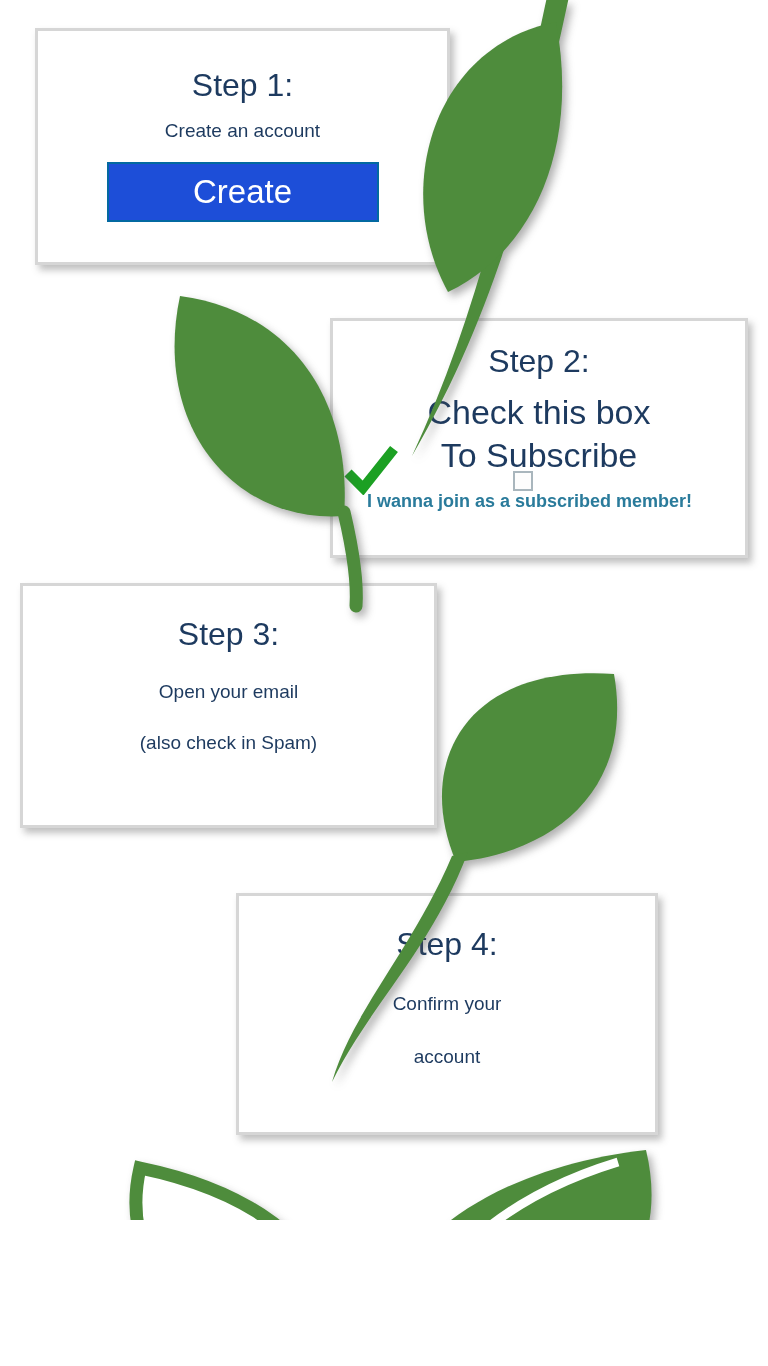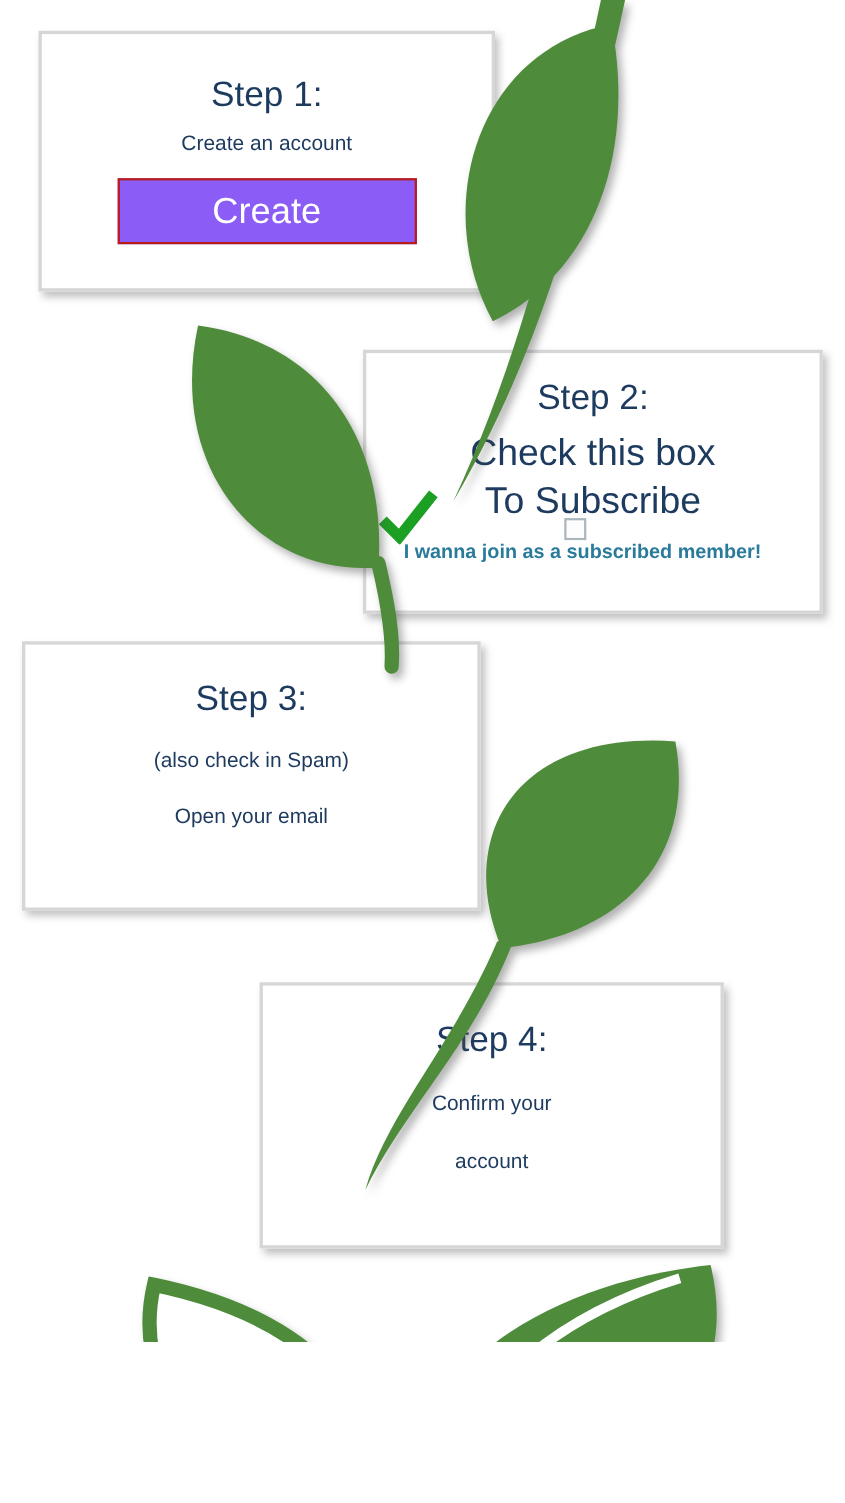--- a/index.html
+++ b/index.html
@@ -14,21 +14,21 @@
     z-index:1;color:#1d3a5f;text-align:center;
   }
   .card .title{font-size:32px;line-height:1;}
   .card .line{font-size:19px;line-height:1.1;}
 
   
   .card1{left:35px;top:28px;width:415px;height:237px;padding-top:38px;}
   .card1 .title{margin:0 0 20px;}
   .card1 .line{margin:0 0 20px;}
   .create-btn{
-    width:272px;height:60px;background:#8b5cf6;border:2px solid #b91c1c;
+    width:272px;height:60px;background:#1d4ed8;border:2px solid #0369a1;
     color:#ffffff;font-size:33px;font-family:inherit;cursor:pointer;line-height:1;
   }
 
   
   .card2{left:330px;top:318px;width:418px;height:240px;padding-top:24px;}
   .card2 .title{margin:0 0 17px;}
   .card2 .line{font-size:34px;margin:0 0 6px;}
   .subscribe-row{position:absolute;left:20px;top:150px;display:flex;align-items:center;flex-direction:column;}
   .checkbox{
     width:20px;height:20px;border:2px solid #a9b6bd;background:#fdfdfd;
@@ -85,22 +85,22 @@
       <span class="checkbox"></span>
       <svg class="checkmark" viewBox="0 0 56 52" aria-hidden="true">
         <path d="M5,30 L20,45 L51,6" fill="none" stroke="#1ca023" stroke-width="10"></path>
       </svg>
       <span class="subscribe-label">I wanna join as a subscribed member!</span>
     </div>
   </section>
 
   <section class="card card3">
     <div class="title">Step 3:</div>
+    <div class="line">Open your email</div>
     <div class="line">(also check in Spam)</div>
-    <div class="line">Open your email</div>
   </section>
 
   <section class="card card4">
     <div class="title">Step 4:</div>
     <div class="line">Confirm your</div>
     <div class="line">account</div>
   </section>
 
 </div>
 

